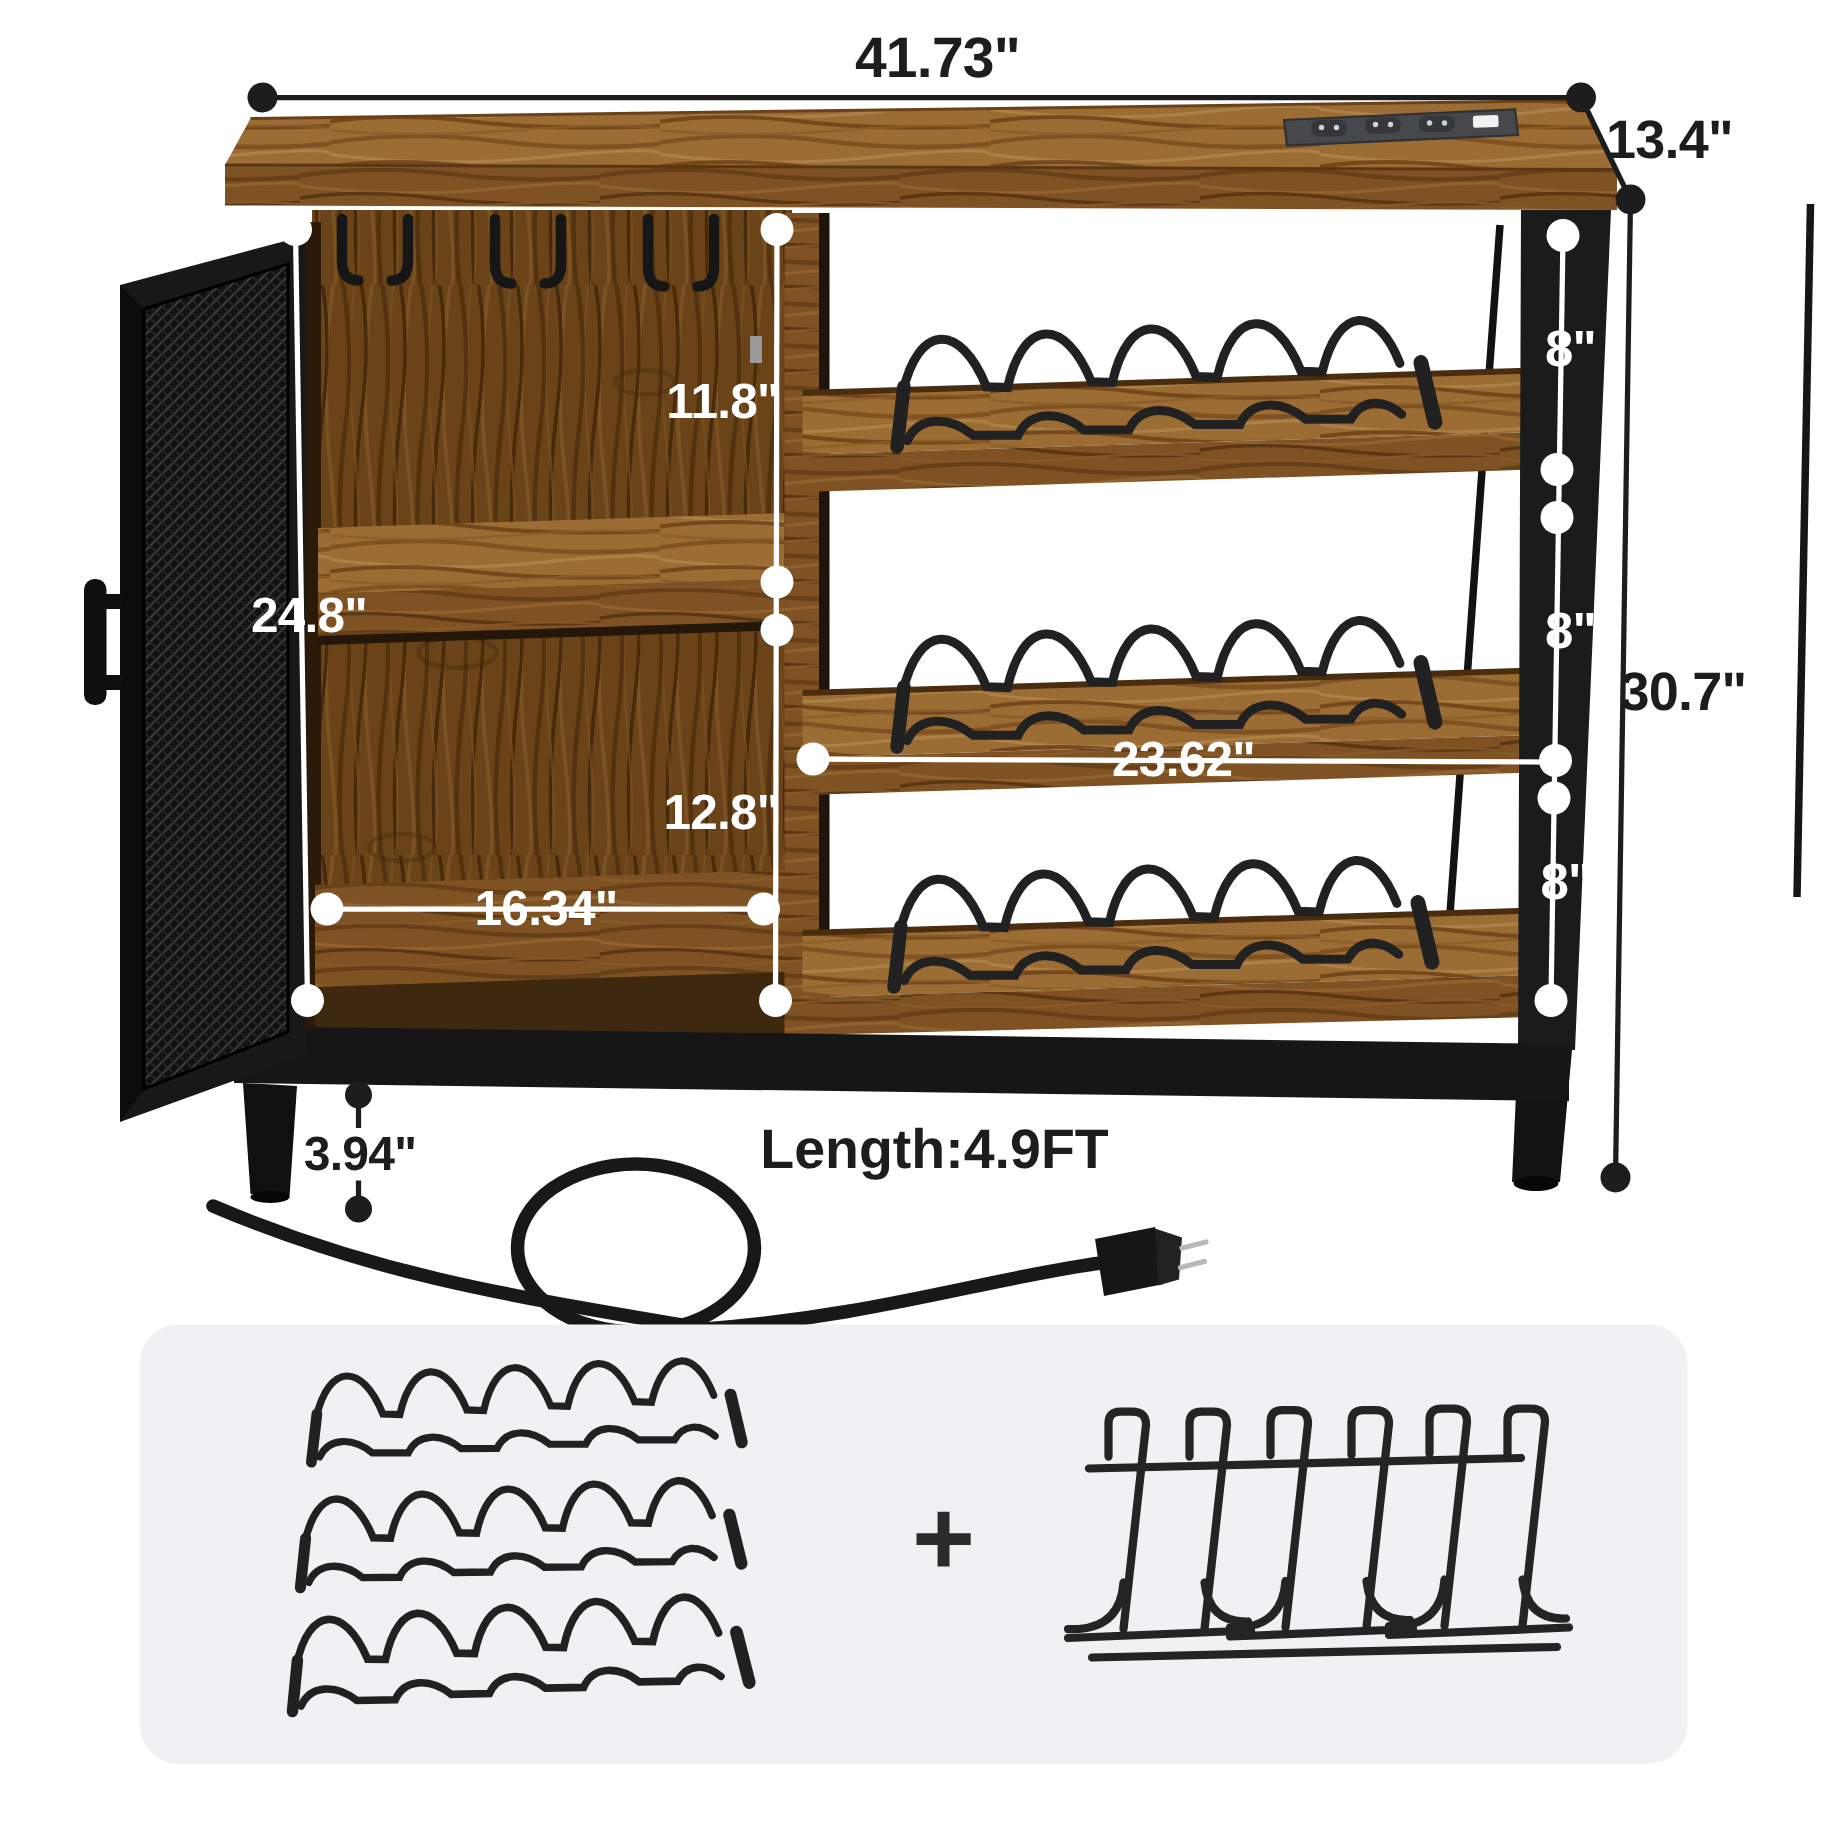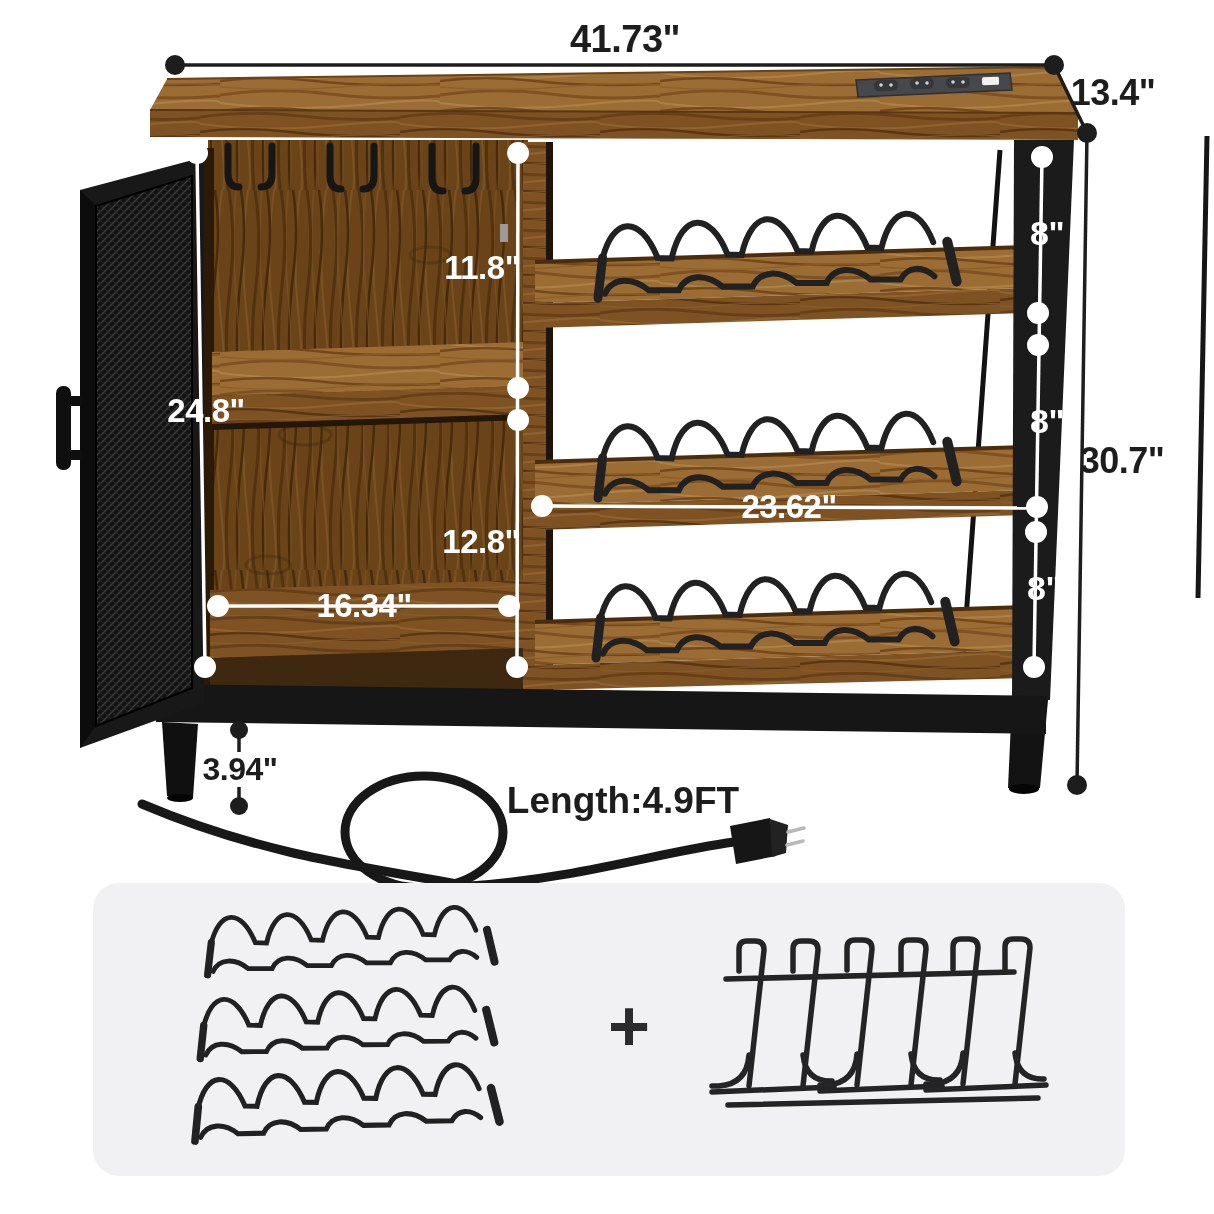--- a/index.html
+++ b/index.html
@@ -257,17 +257,17 @@
 <div class="dim light" style="left:1047px;top:421px;font-size:34px;">8"</div>
 <div class="dim light" style="left:1044px;top:588px;font-size:34px;">8"</div>
 
 <div class="dim light" style="left:482px;top:267px;font-size:33px;">11.8"</div>
 <div class="dim light" style="left:206px;top:410px;font-size:33px;">24.8"</div>
 <div class="dim light" style="left:481px;top:541px;font-size:33px;">12.8"</div>
 <div class="dim light" style="left:364px;top:605px;font-size:33px;">16.34"</div>
 <div class="dim light" style="left:789px;top:506px;font-size:33px;">23.62"</div>
 
 <div class="dim dark" style="left:240px;top:769px;font-size:32px;">3.94"</div>
-<div class="dim dark" style="left:623px;top:800px;font-size:37px;letter-spacing:0;">Length:4.9FT</div>
+<div class="dim dark" style="left:623px;top:766px;font-size:37px;letter-spacing:0;">Length:4.9FT</div>
 
 <div class="plus" style="left:629px;top:1026px;font-size:72px;">+</div>
 
 </div>
 
 </body></html>

